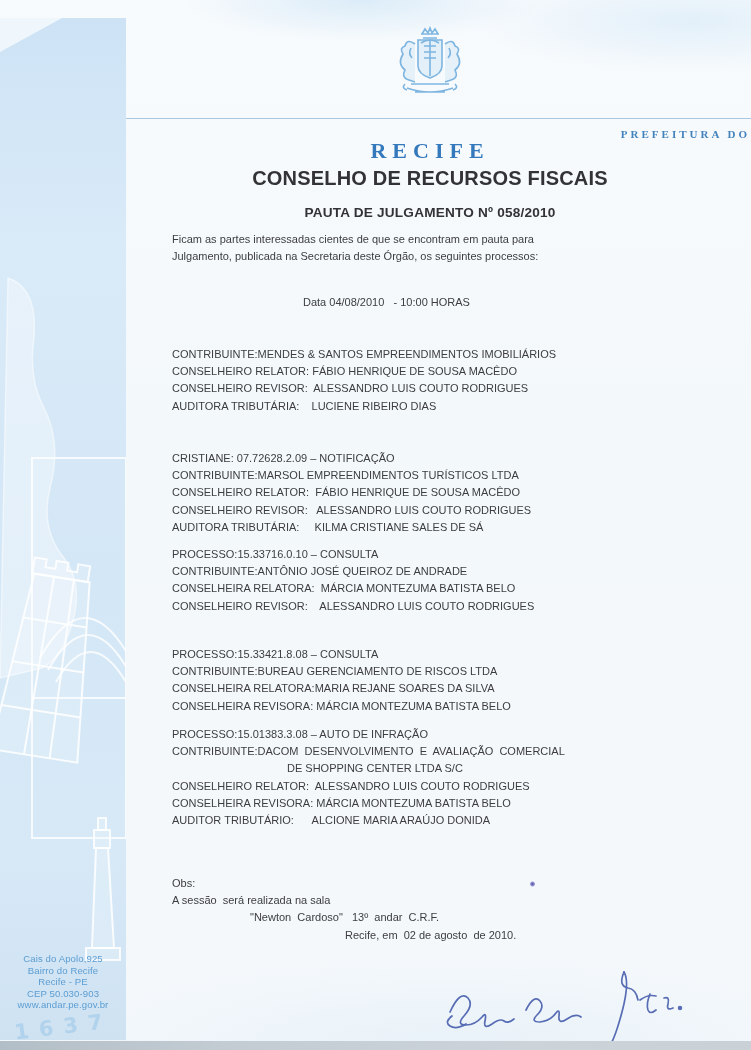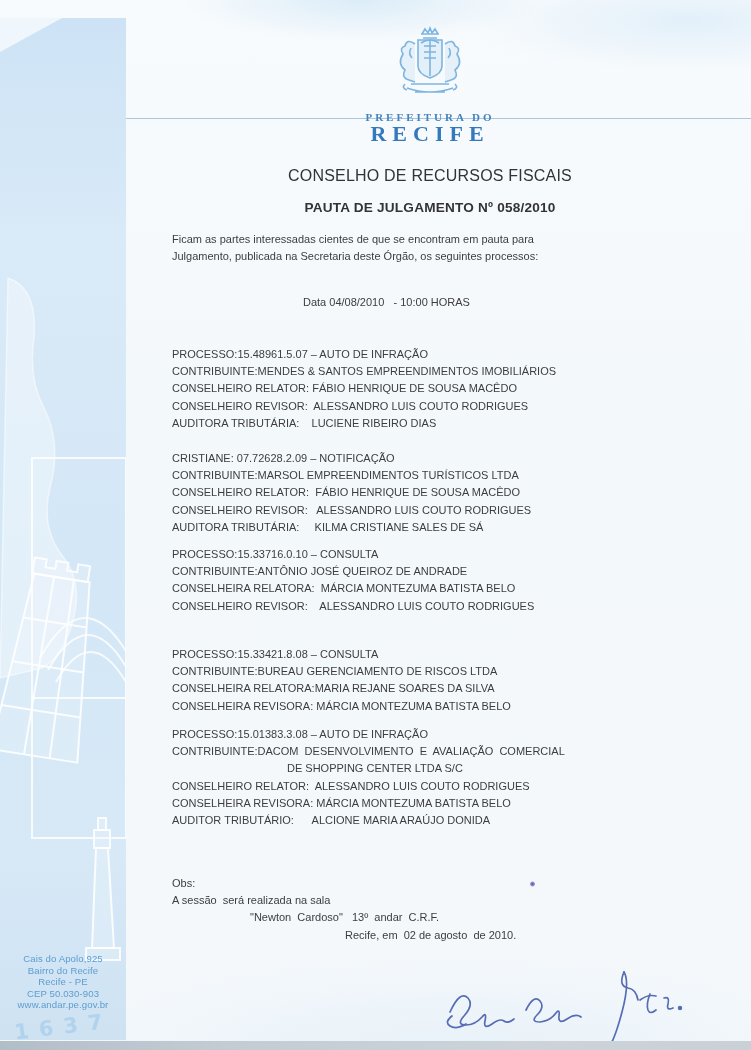--- a/index.html
+++ b/index.html
@@ -27,28 +27,28 @@
     position:absolute;left:14px;top:994px;width:140px;
     font-family:"DejaVu Sans",sans-serif;font-weight:bold;font-size:21px;
     color:rgba(140,190,228,.45);letter-spacing:10px;transform:rotate(-7deg);
   }
   
   .header-rule{position:absolute;left:126px;top:118px;width:625px;height:1px;background:#a9c8e0;}
   
   .header{position:absolute;left:110px;top:26px;width:640px;text-align:center;}
   .crest{display:block;margin:0 auto;}
   .org-small{
-    margin-top:1px;font-family:"Liberation Serif",serif;font-weight:bold;
-    font-size:11px;letter-spacing:3px;color:#4383bd;
+    margin-top:18px;font-family:"Liberation Serif",serif;font-weight:bold;
+    font-size:11px;letter-spacing:3px;color:#4383bd;text-align:right;
   }
   .org-large{
     margin-top:-2px;font-family:"Liberation Serif",serif;font-weight:bold;
     font-size:22px;letter-spacing:6px;color:#3579bd;
   }
-  .council{margin-top:20px;font-weight:normal;font-size:16px;letter-spacing:.2px;color:#333336;}
+  .council{margin-top:3px;font-weight:bold;font-size:20px;letter-spacing:.2px;color:#333336;}
   .doc-title{margin-top:15px;font-weight:bold;font-size:13.6px;letter-spacing:.2px;color:#333336;}
   
   .doc-line{white-space:pre;font-size:11px;line-height:17.2px;color:#3d3d40;}
   .intro{position:absolute;left:172px;top:231px;width:505px;}
   .session-date{position:absolute;left:303px;top:294px;}
   .proc{position:absolute;left:172px;}
   .p1{top:346px}.p2{top:450px}.p3{top:546px}.p4{top:646px}.p5{top:726px}
   .indent-center{padding-left:115px;}
   .obs{position:absolute;left:172px;top:875px;}
   .obs-row{display:flex;flex-direction:column;}
@@ -142,21 +142,20 @@
   </div>
 
   <div class="intro">
     <div class="doc-line">Ficam as partes interessadas cientes de que se encontram em pauta para</div>
     <div class="doc-line">Julgamento, publicada na Secretaria deste Órgão, os seguintes processos:</div>
   </div>
 
   <div class="session-date doc-line">Data 04/08/2010   - 10:00 HORAS</div>
 
   <div class="proc p1">
-    <div class="doc-line">PROCESSO:15.48961.5.07 – AUTO DE INFRAÇÃO</div>
     <div class="doc-line">CONTRIBUINTE:MENDES &amp; SANTOS EMPREENDIMENTOS IMOBILIÁRIOS</div>
     <div class="doc-line">CONSELHEIRO RELATOR: FÁBIO HENRIQUE DE SOUSA MACÊDO</div>
     <div class="doc-line">CONSELHEIRO REVISOR:  ALESSANDRO LUIS COUTO RODRIGUES</div>
     <div class="doc-line">AUDITORA TRIBUTÁRIA:    LUCIENE RIBEIRO DIAS</div>
   </div>
 
   <div class="proc p2">
     <div class="doc-line">CRISTIANE: 07.72628.2.09 – NOTIFICAÇÃO</div>
     <div class="doc-line">CONTRIBUINTE:MARSOL EMPREENDIMENTOS TURÍSTICOS LTDA</div>
     <div class="doc-line">CONSELHEIRO RELATOR:  FÁBIO HENRIQUE DE SOUSA MACÊDO</div>

